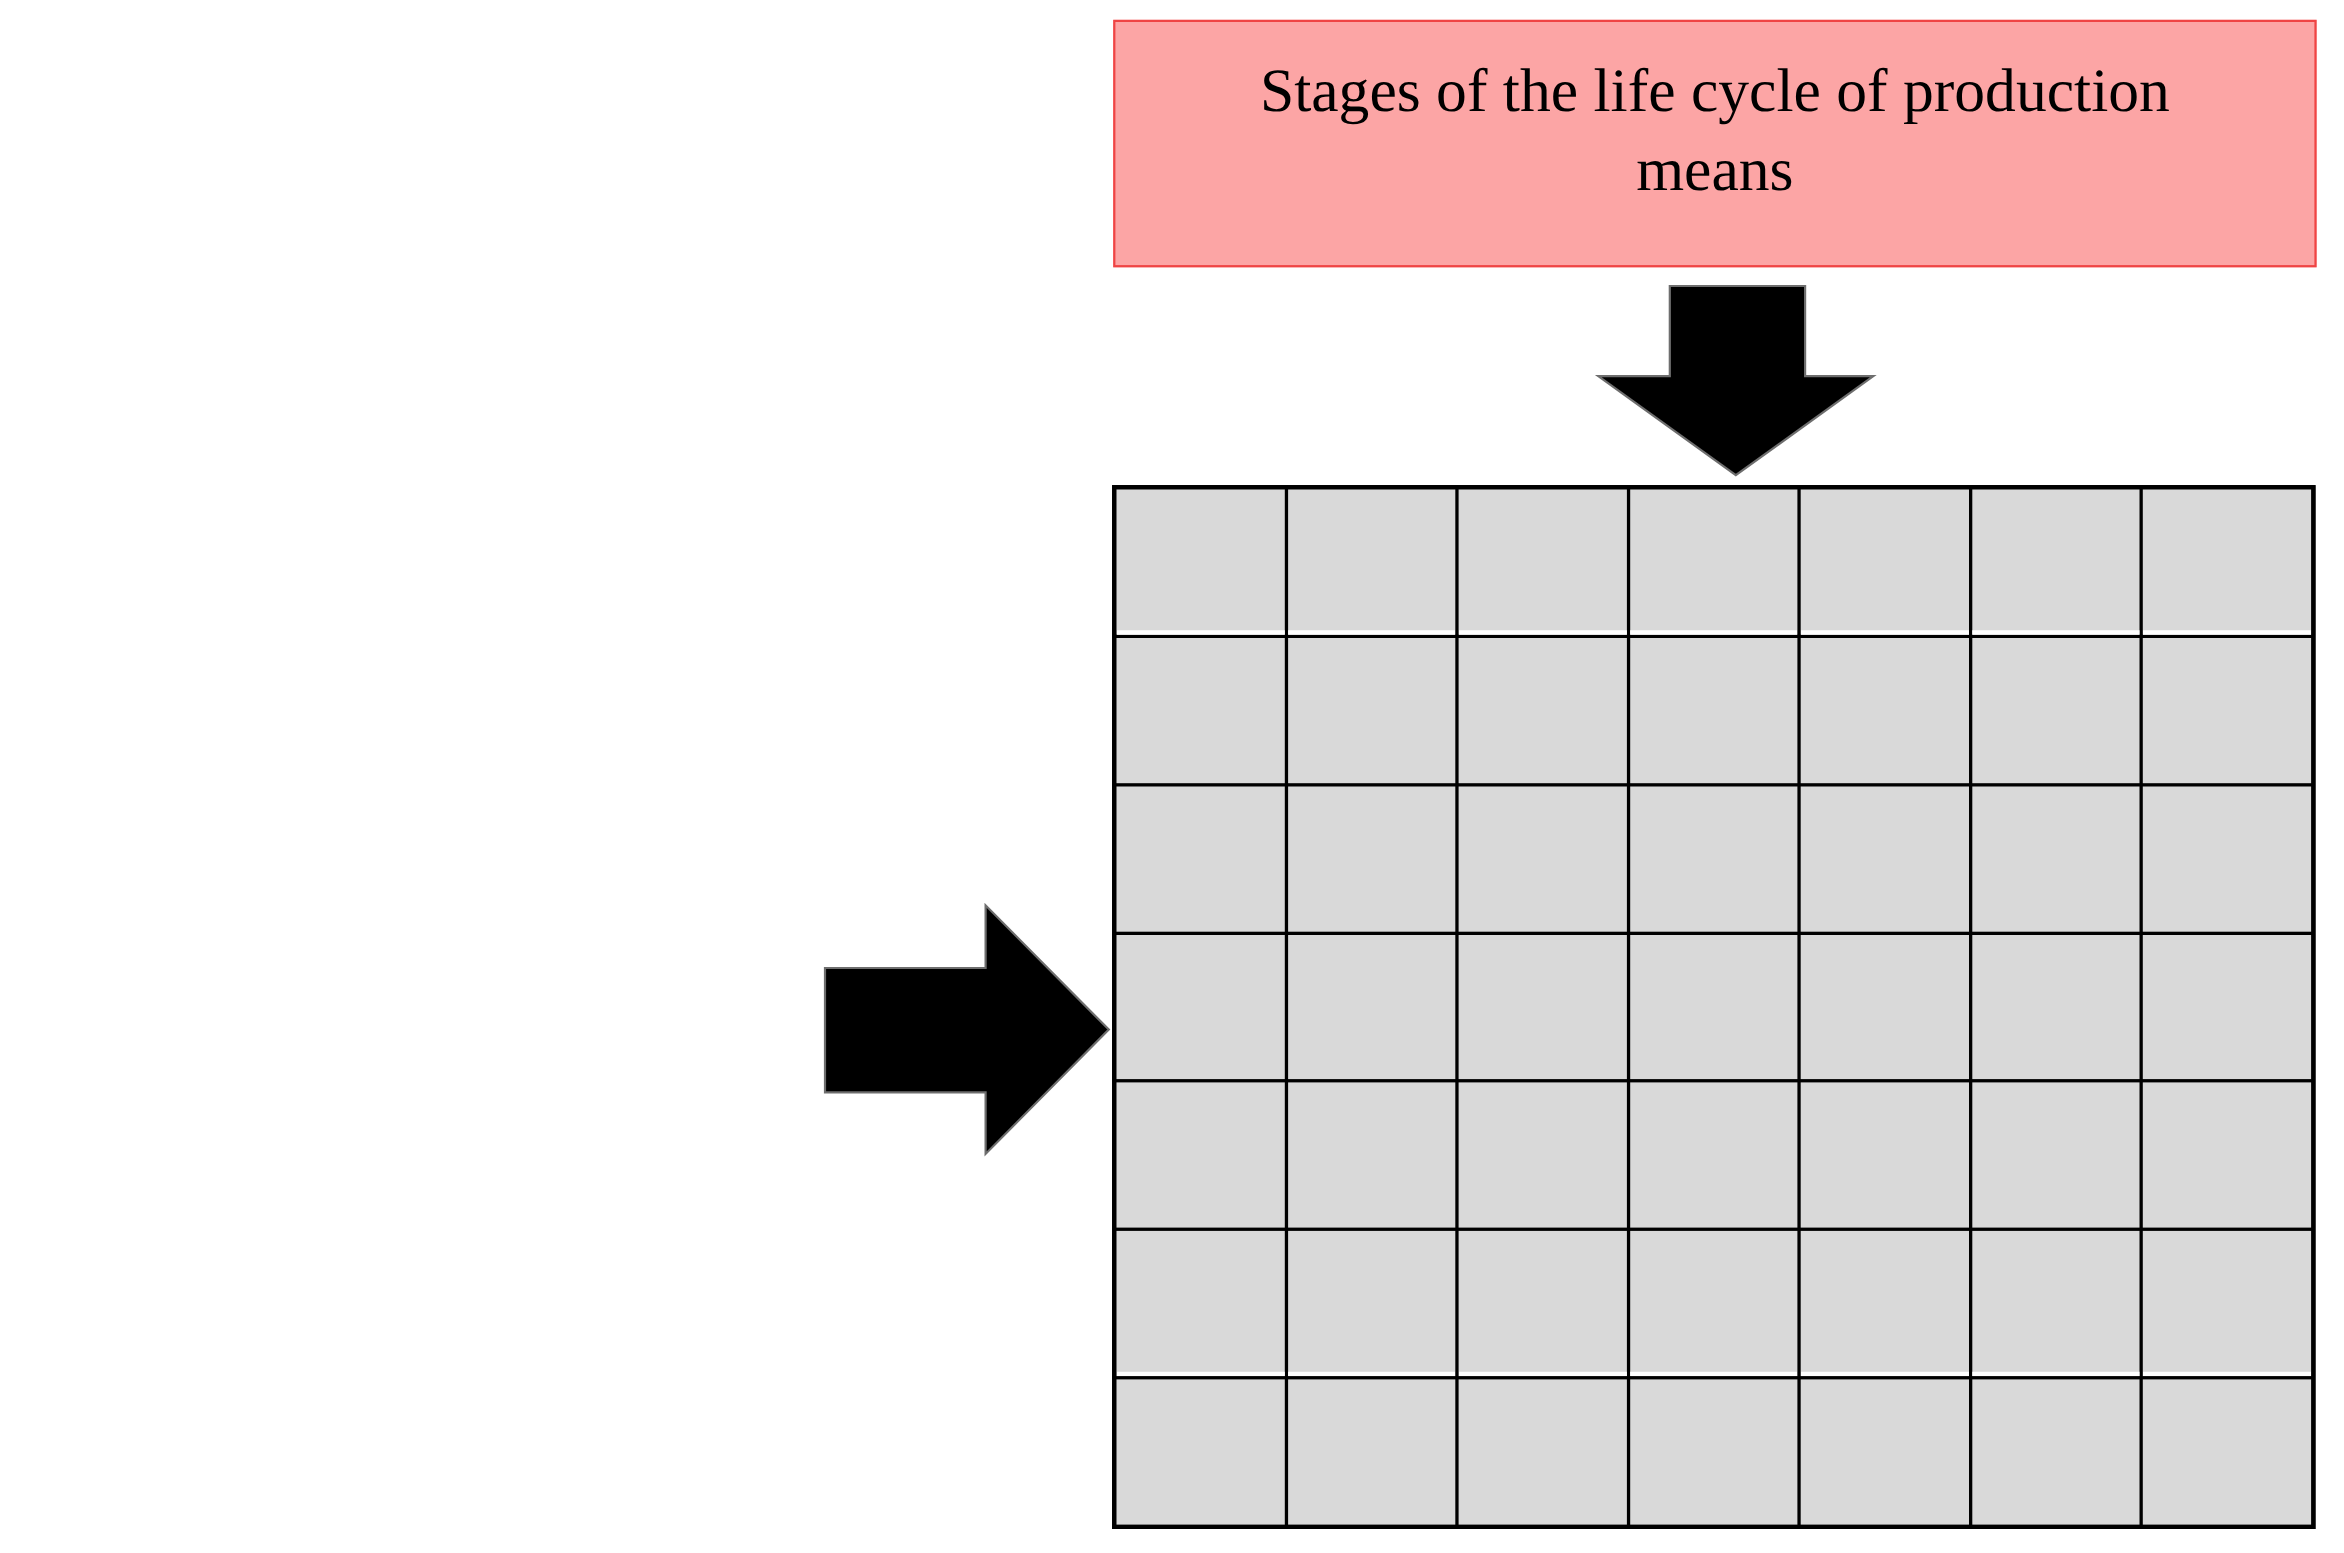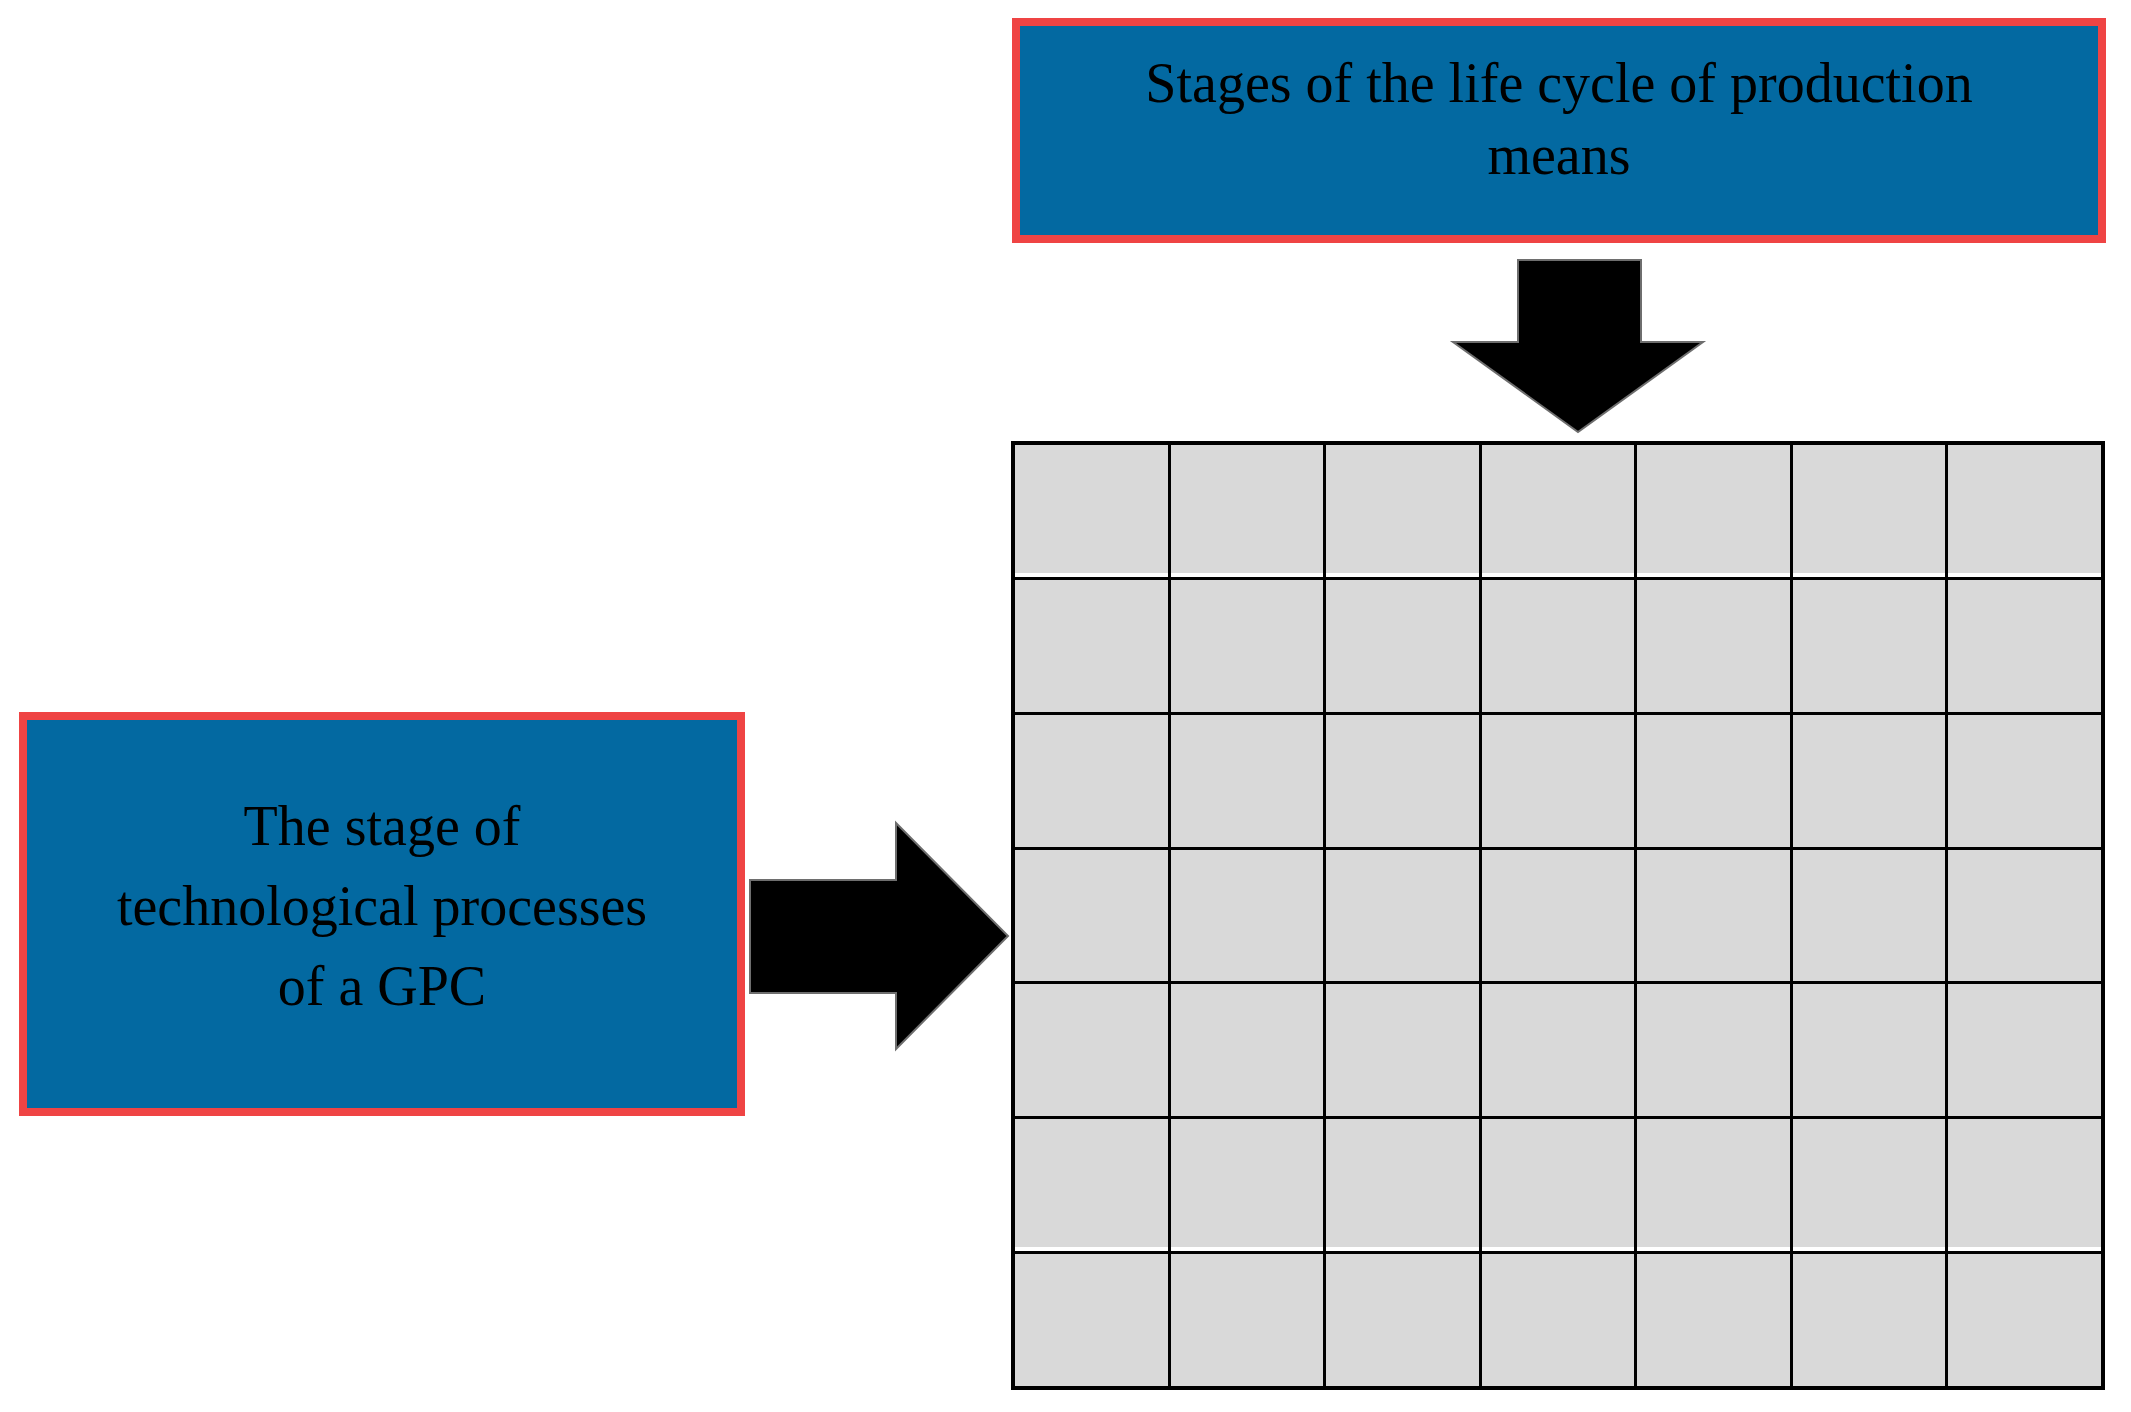--- a/index.html
+++ b/index.html
@@ -12,22 +12,22 @@
     width: 2131px;
     height: 1412px;
     background: #ffffff;
     font-family: "Liberation Serif", "DejaVu Serif", serif;
     color: #000000;
     overflow: hidden;
   }
   .box {
     position: absolute;
     box-sizing: border-box;
-    border: 8px solid #ef4444;
-    background: #0369a1;
+    border: 2px solid #ef4444;
+    background: #fca5a5;
     display: flex;
     align-items: center;
     justify-content: center;
     text-align: center;
   }
   .box-label {
     white-space: pre-line;
     font-size: 56px;
     color: #000000;
   }
@@ -89,25 +89,20 @@
 </head>
 <body>
 
 <div class="canvas">
 
   <div class="box top-box">
     <div class="box-label">Stages of the life cycle of production
 means</div>
   </div>
 
-  <div class="box left-box">
-    <div class="box-label">The stage of
-technological processes
-of a GPC</div>
-  </div>
 
   <div class="grid" style="grid-template-columns: repeat(7, 1fr); grid-template-rows: repeat(7, 1fr);">
       <div class="cell" style="background: rgb(217, 217, 217);"></div>
       <div class="cell" style="background: rgb(217, 217, 217);"></div>
       <div class="cell" style="background: rgb(217, 217, 217);"></div>
       <div class="cell" style="background: rgb(217, 217, 217);"></div>
       <div class="cell" style="background: rgb(217, 217, 217);"></div>
       <div class="cell" style="background: rgb(217, 217, 217);"></div>
       <div class="cell" style="background: rgb(217, 217, 217);"></div>
       <div class="cell" style="background: rgb(217, 217, 217);"></div>

